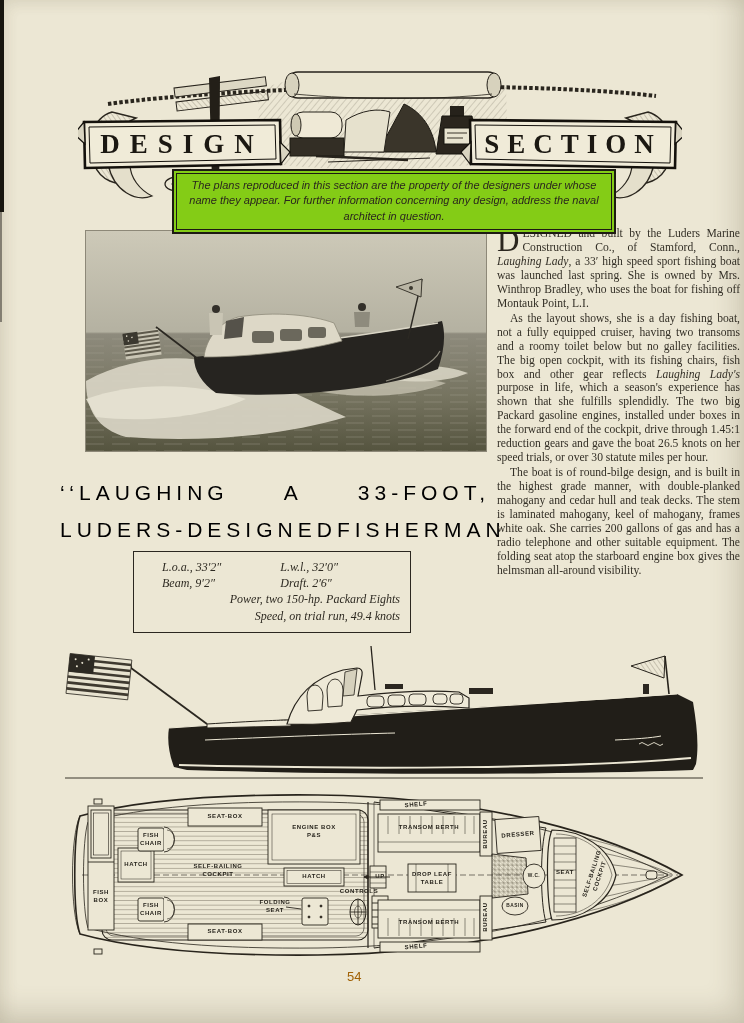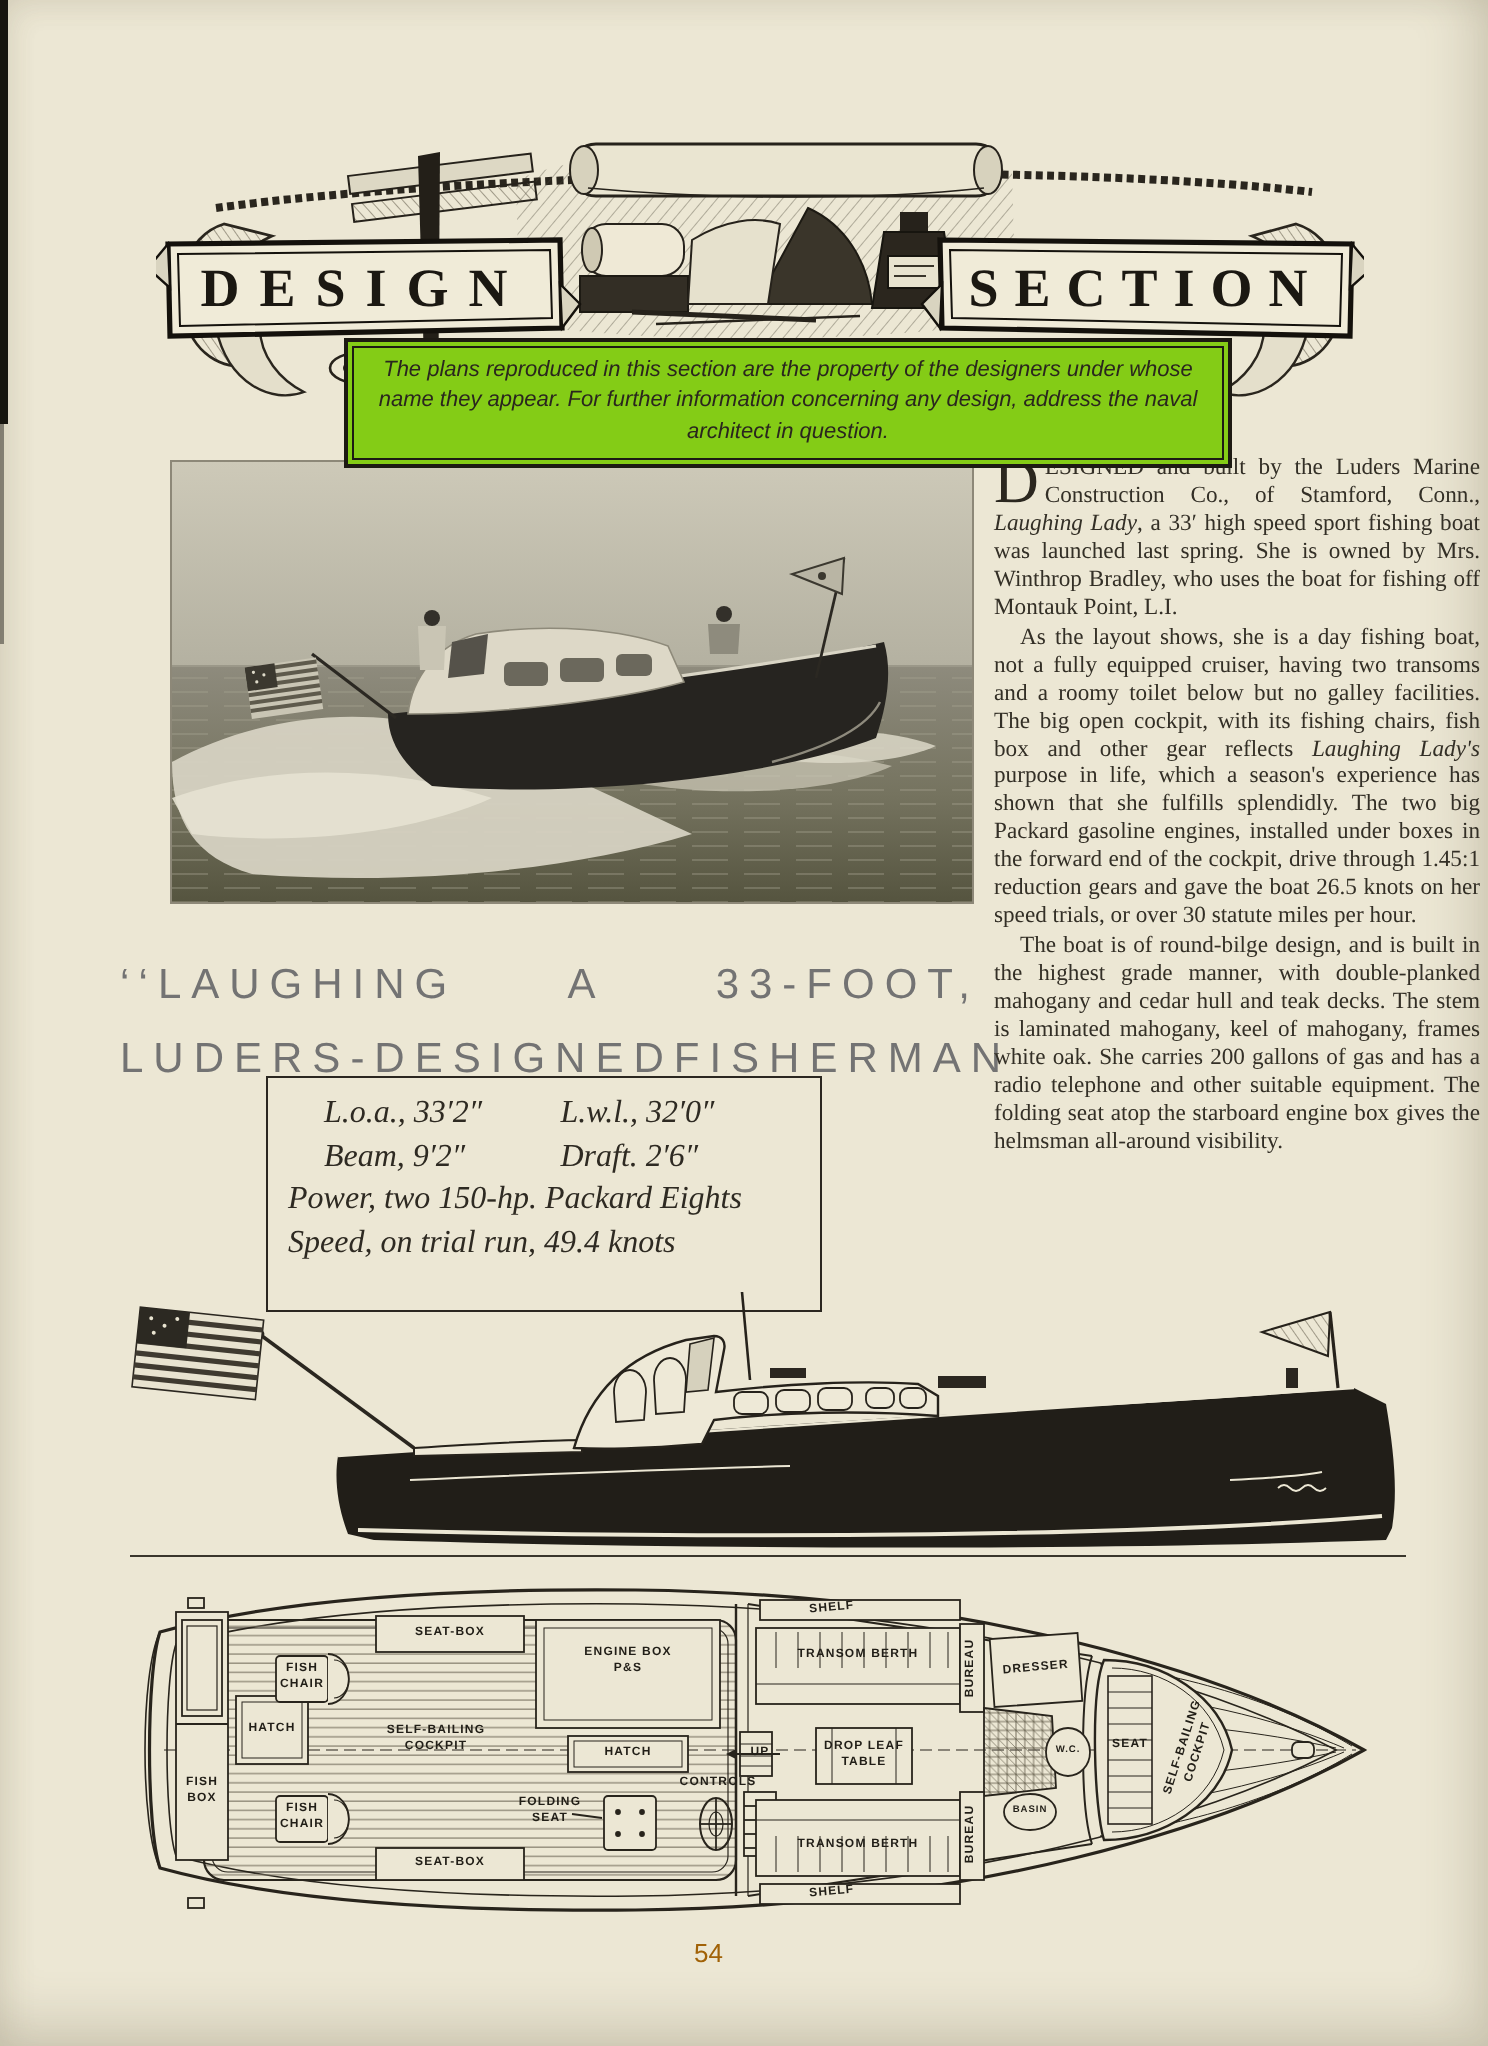--- a/index.html
+++ b/index.html
@@ -13,32 +13,32 @@
   .masthead{position:absolute;left:78px;top:60px;width:604px;height:158px;font-weight:bold;}
   .notice{position:absolute;left:172px;top:169px;width:436px;background:#84cc16;border:2px solid #1d1a13;padding:2px;z-index:5;}
   .notice-inner{border:1px solid #1d1a13;padding:4px 12px 5px;}
   .notice-text{font:italic 11px/1.4 "Liberation Sans",sans-serif;color:#2a261e;text-align:center;}
 
   
   .photo{position:absolute;left:85px;top:230px;width:400px;height:220px;border:1px solid #8d8878;}
 
   
   .headline{position:absolute;left:60px;top:474px;width:430px;font-family:"Liberation Sans",sans-serif;
-            font-size:21px;font-weight:400;color:#737373;letter-spacing:5px;}
+            font-size:21px;font-weight:400;color:#000000;letter-spacing:5px;}
   .headline .hl-line{text-align:justify;text-align-last:justify;line-height:37px;white-space:nowrap;}
   .headline .hl-line{display:flex;justify-content:space-between;}
   .headline .hl-line span{display:inline-block;}
 
   
-  .specs{position:absolute;left:133px;top:538px;width:256px;border:1.5px solid #2b2720;padding:7px 10px 23px;
-         font-style:italic;font-size:16px;line-height:1.35;color:#2e2a22;}
+  .specs{position:absolute;left:133px;top:551px;width:256px;border:1.5px solid #2b2720;padding:7px 10px 8px;
+         font-style:italic;font-size:12px;line-height:1.35;color:#2e2a22;}
   .specs-row{display:flex;}
   .specs-row .sl{width:47%;padding-left:18px;}
   .specs-row .sr{width:53%;padding-left:12px;}
-  .specs-center{text-align:left;}
+  .specs-center{text-align:right;}
 
   
   .article{position:absolute;left:497px;top:227px;width:243px;font-size:11.6px;line-height:13.95px;
            text-align:justify;color:#332f26;}
   .article p{margin:0 0 1px 0;}
   .article p + p{text-indent:13px;}
   .article .dropcap{float:left;font-size:31px;line-height:25px;padding:1px 3px 0 0;color:#2b271f;}
   .article em{}
 
   

